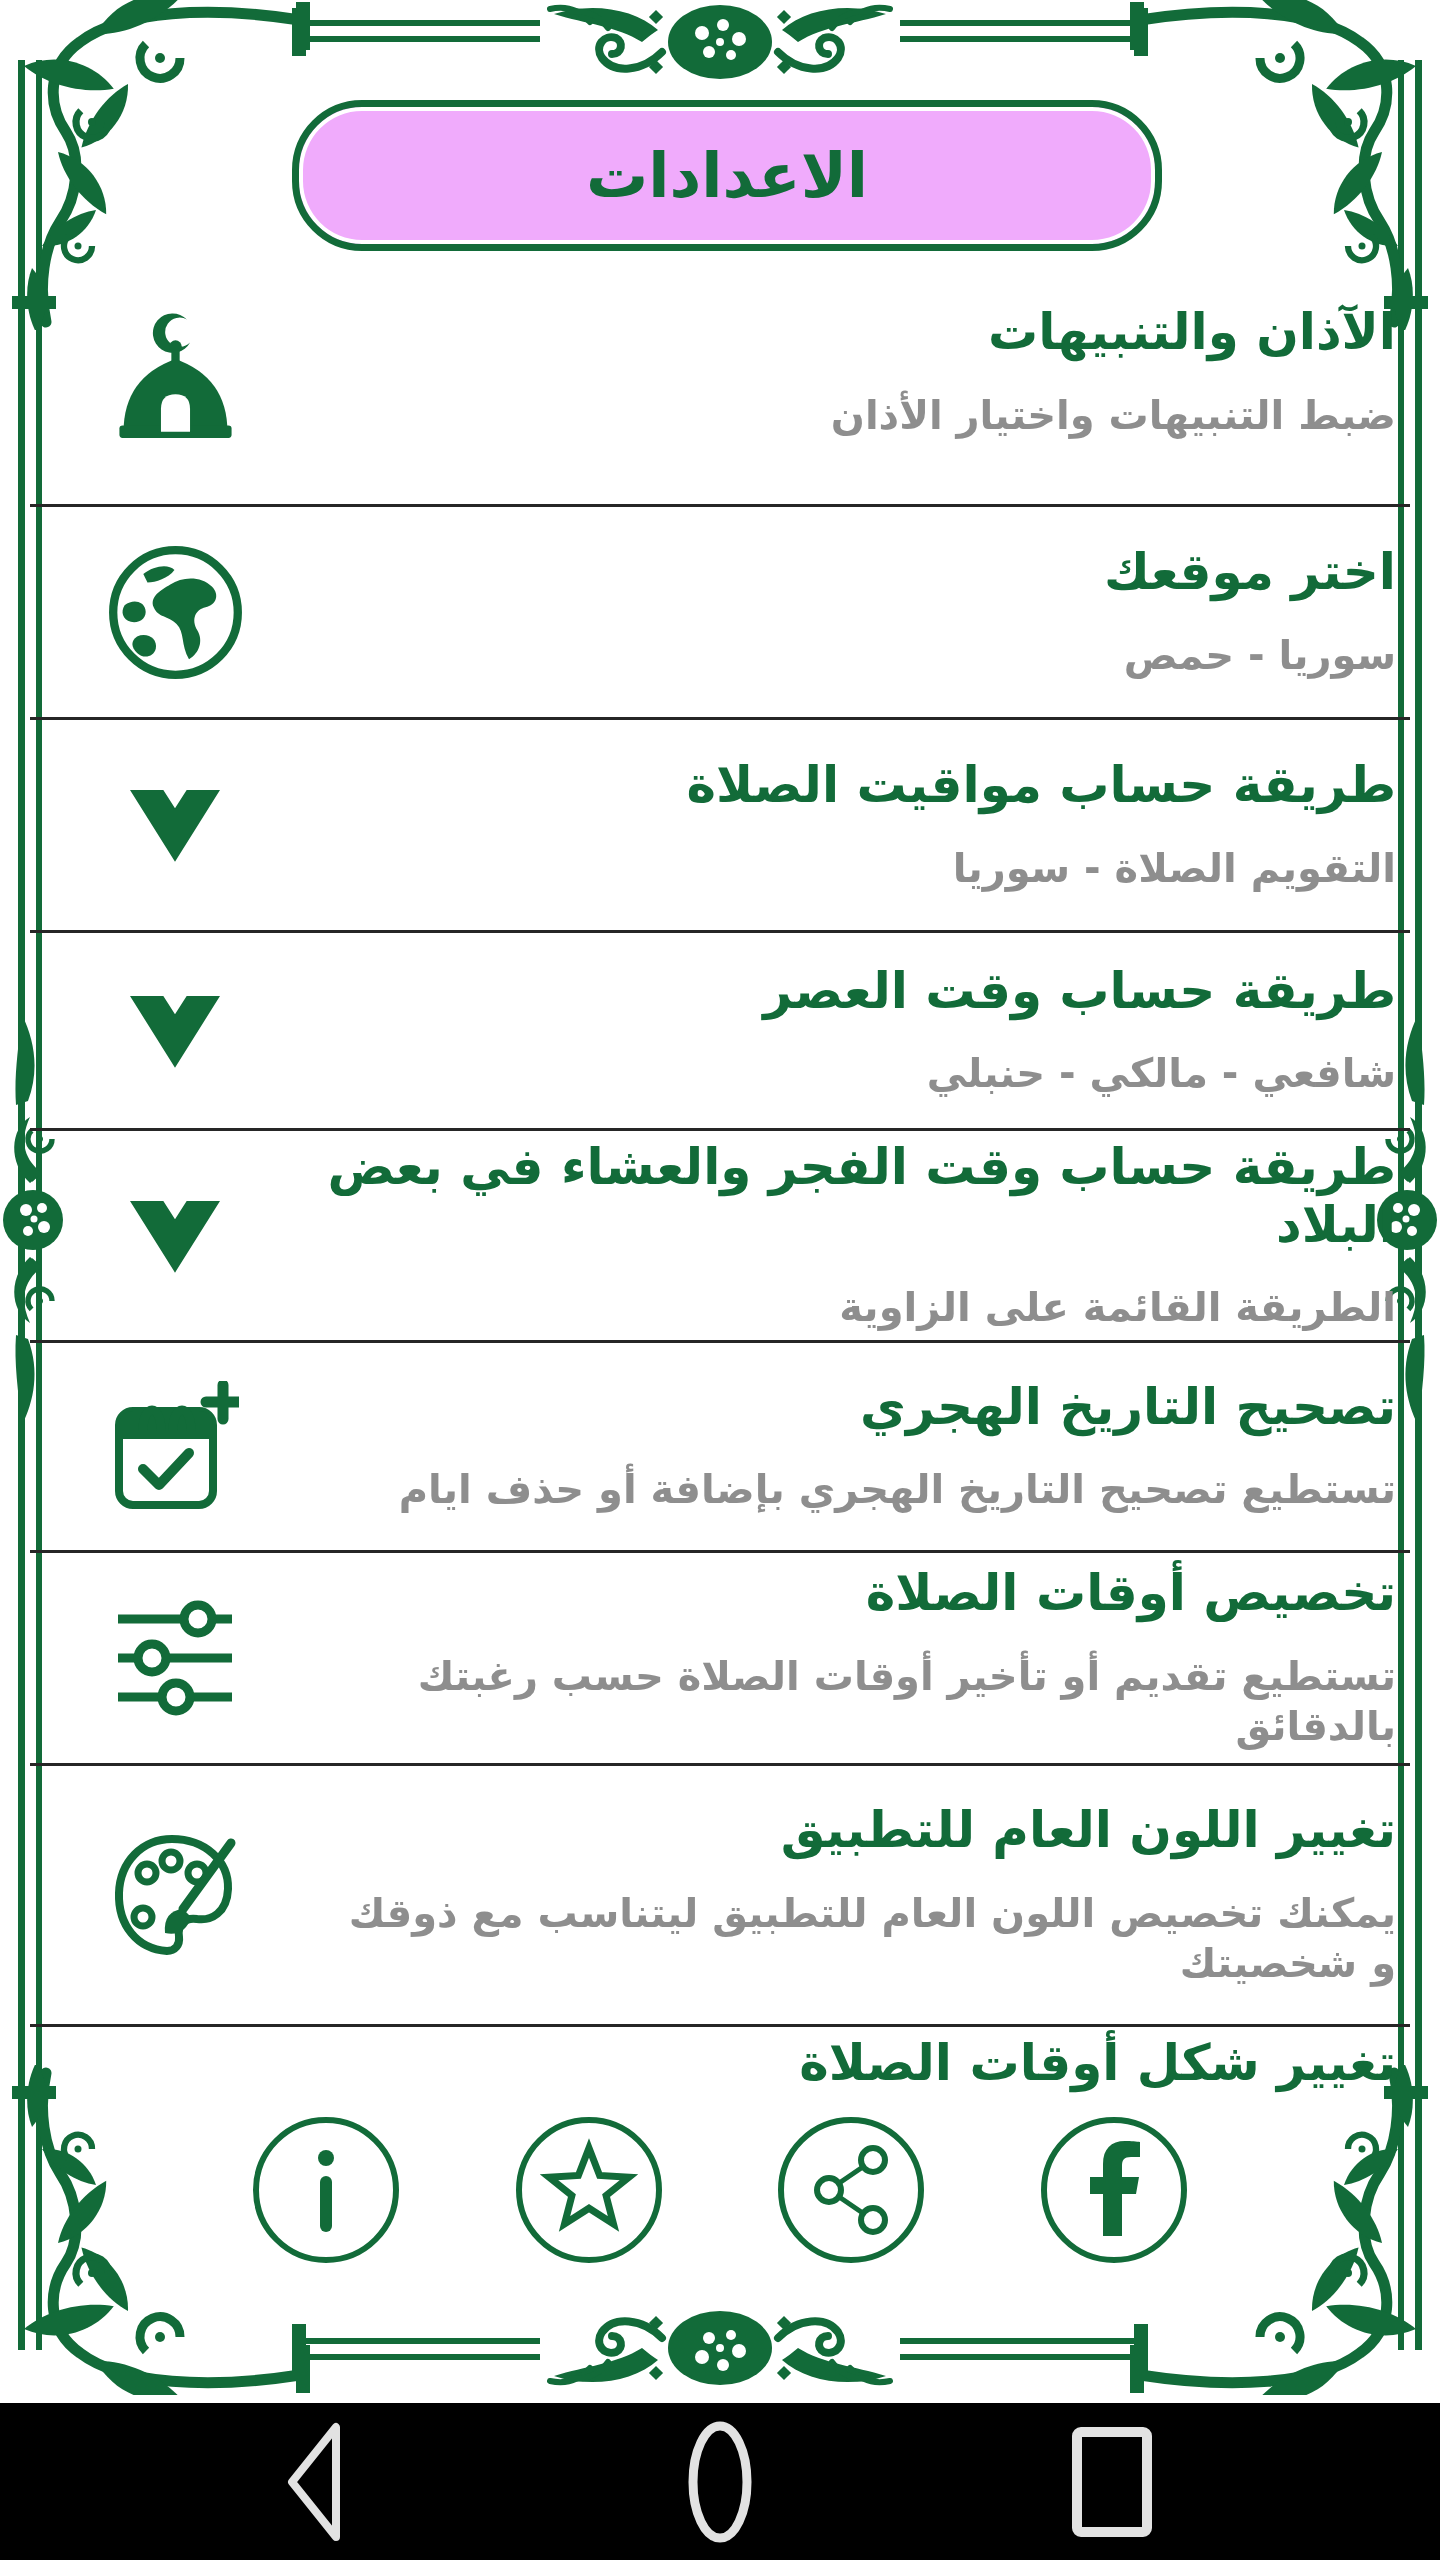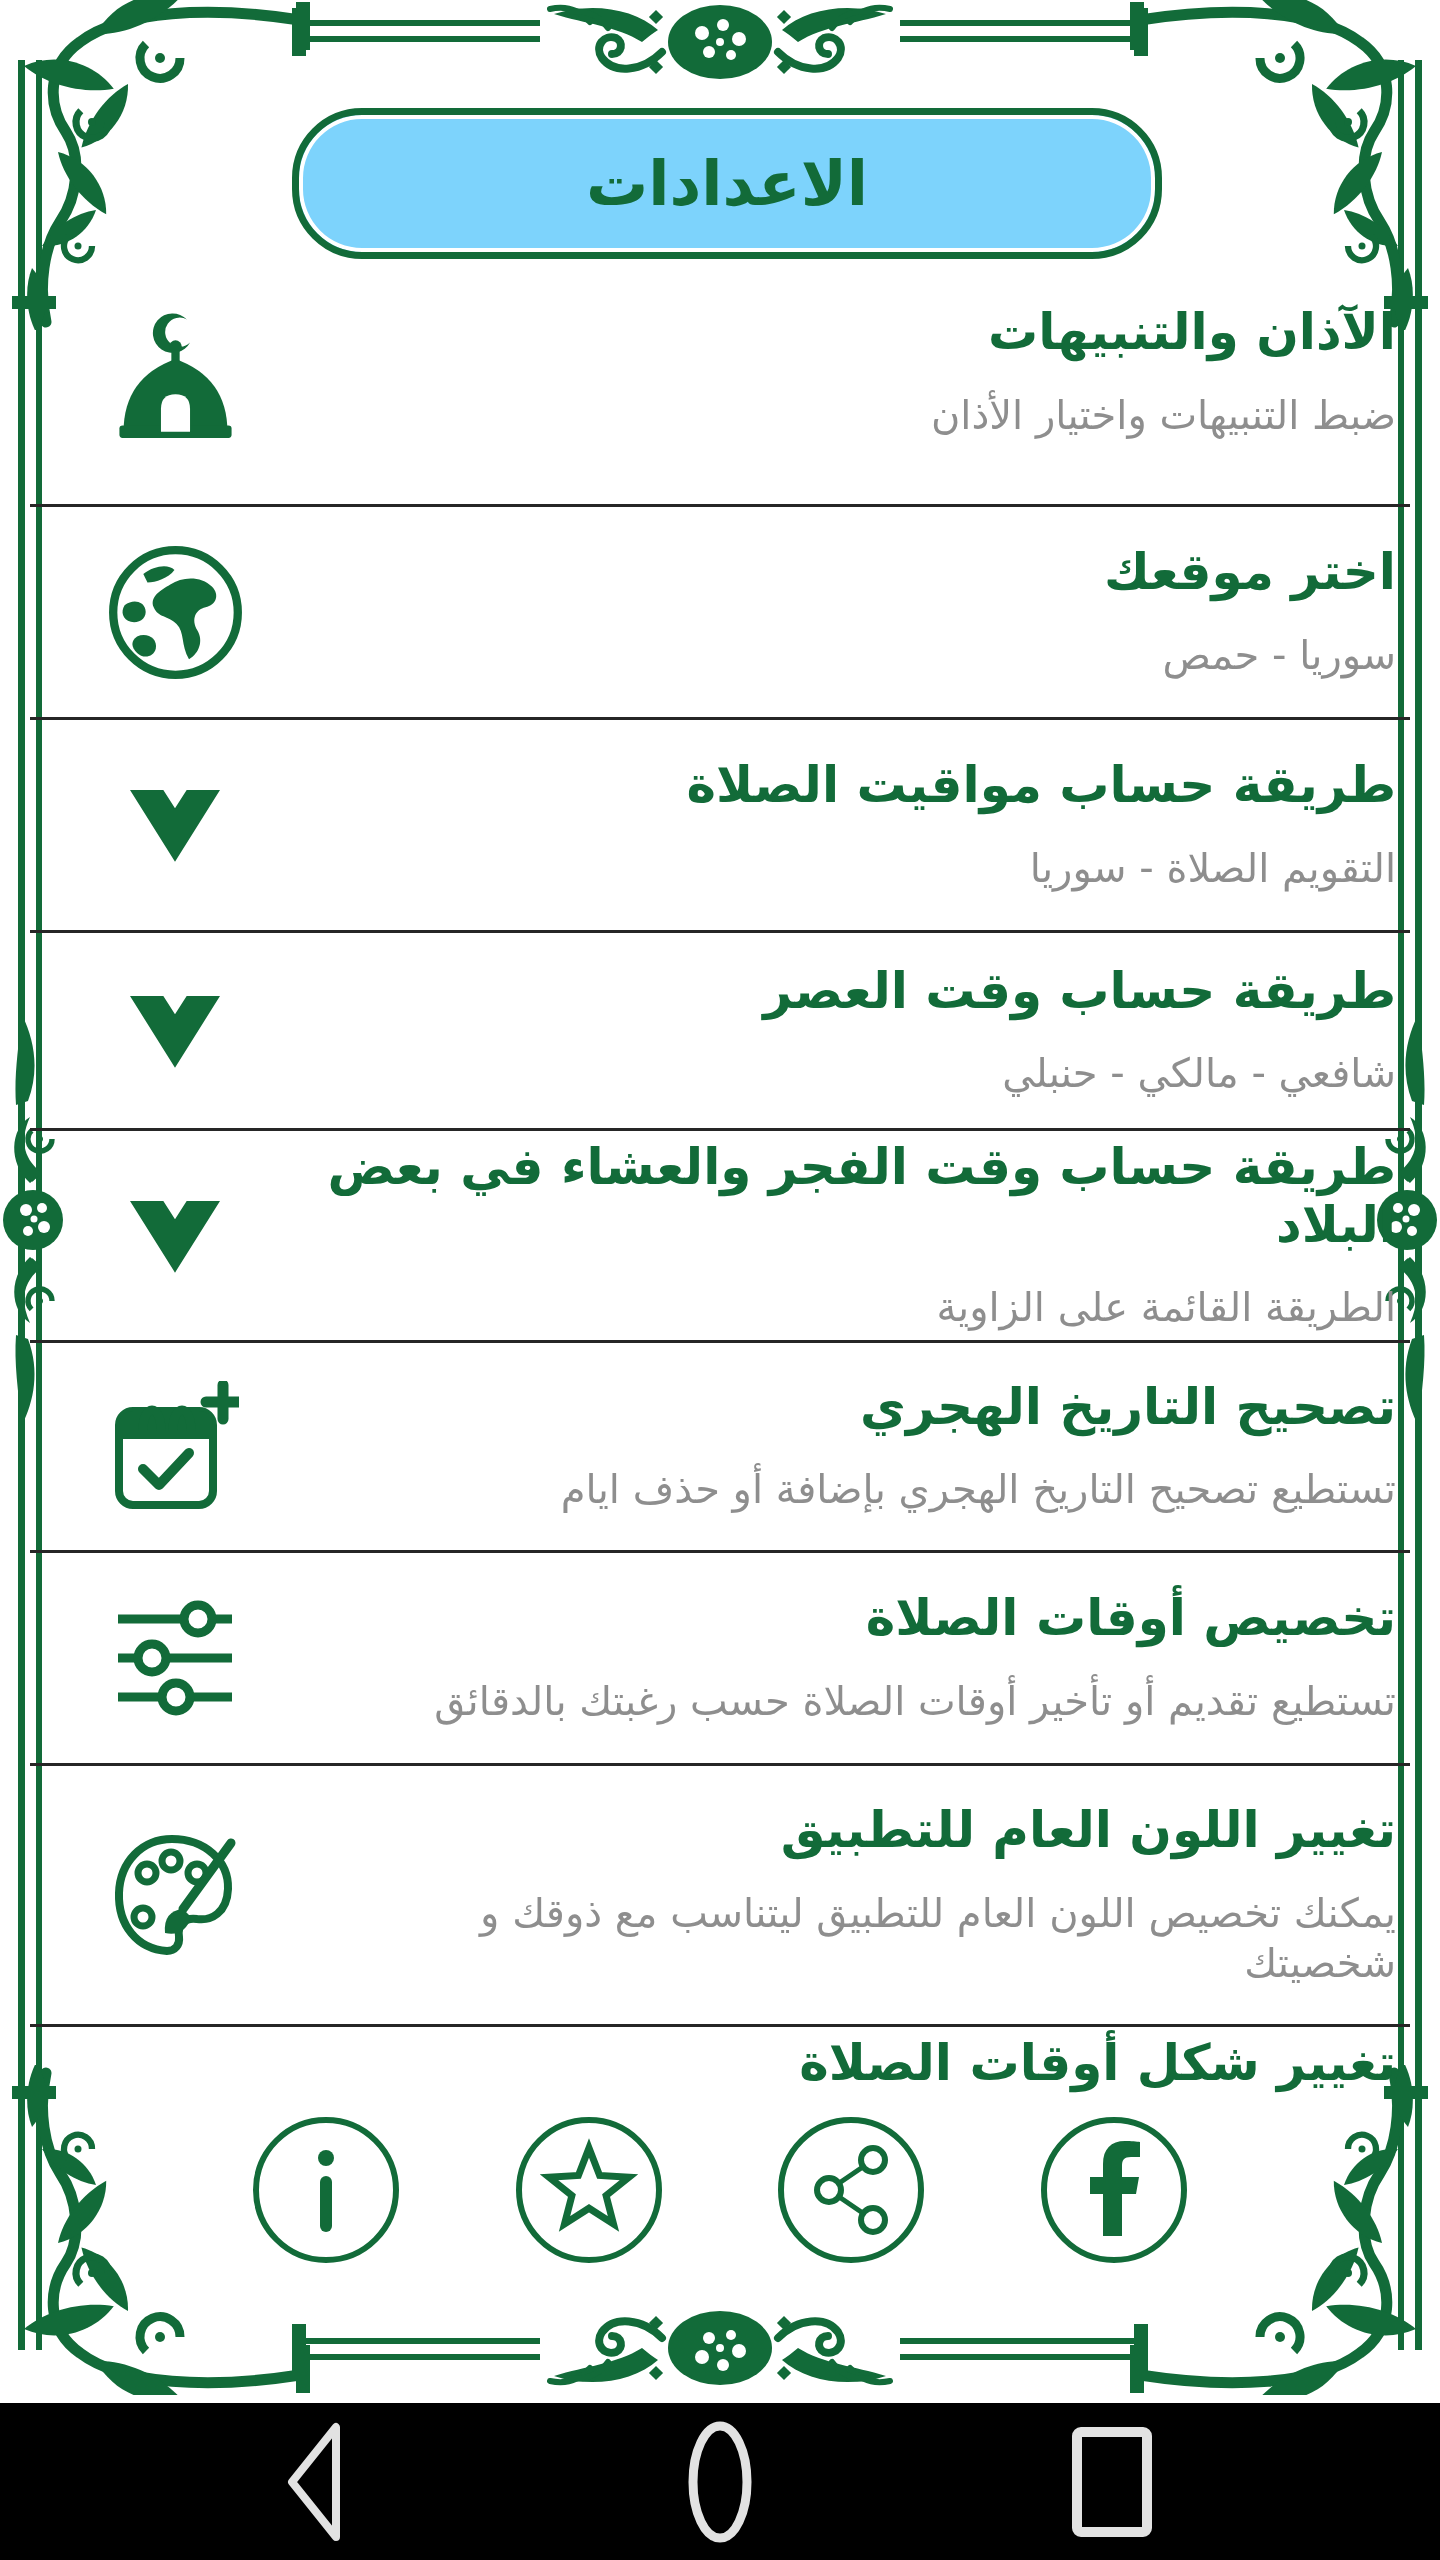--- a/index.html
+++ b/index.html
@@ -11,32 +11,32 @@
   
   .vline{position:absolute;top:60px;height:2290px;background:var(--green);}
   .vline.outer-l{left:18px;width:7px;}
   .vline.inner-l{left:36px;width:6px;}
   .vline.outer-r{right:18px;width:7px;}
   .vline.inner-r{right:36px;width:6px;}
   .hseg{position:absolute;height:6px;background:var(--green);}
   .cap{position:absolute;width:14px;height:48px;background:var(--green);}
 
   
-  .pill{position:absolute;left:292px;top:100px;width:856px;height:137px;background:#7dd3fc;
+  .pill{position:absolute;left:292px;top:100px;width:856px;height:137px;background:#f0abfc;
         border:7px solid var(--green);border-radius:70px;box-shadow:inset 0 0 0 4px #fff;
-        display:flex;align-items:center;justify-content:center;margin-top:8px;}
+        display:flex;align-items:center;justify-content:center;}
   .pill span{color:var(--green);font-size:62px;font-weight:700;}
 
   
   .list{position:absolute;left:30px;top:240px;width:1380px;height:1865px;overflow:hidden;direction:rtl;}
   .row{position:relative;box-sizing:border-box;border-bottom:3px solid #262626;
        display:flex;flex-direction:column;justify-content:center;gap:28px;padding-left:250px;}
   .row.last{border-bottom:none;justify-content:center;padding-top:10px;}
   .row .t{color:var(--green);font-size:50px;font-weight:700;line-height:1.15;padding-right:14px;max-width:1100px;}
-  .row .s{color:#8e8e8e;font-size:40px;font-weight:400;line-height:1.25;padding-right:14px;max-width:1060px;}
+  .row .s{color:#8e8e8e;font-size:40px;font-weight:700;line-height:1.25;padding-right:14px;max-width:1060px;}
   .row .ic{position:absolute;left:45px;top:0;width:200px;height:100%;
            display:flex;align-items:center;justify-content:center;}
 
   
   .footer{position:absolute;left:250px;top:2114px;width:940px;height:152px;
           display:flex;justify-content:space-between;}
   .cbtn{width:152px;height:152px;}
 
   
   .navbar{position:absolute;left:0;top:2403px;width:1440px;height:157px;background:#000;}

